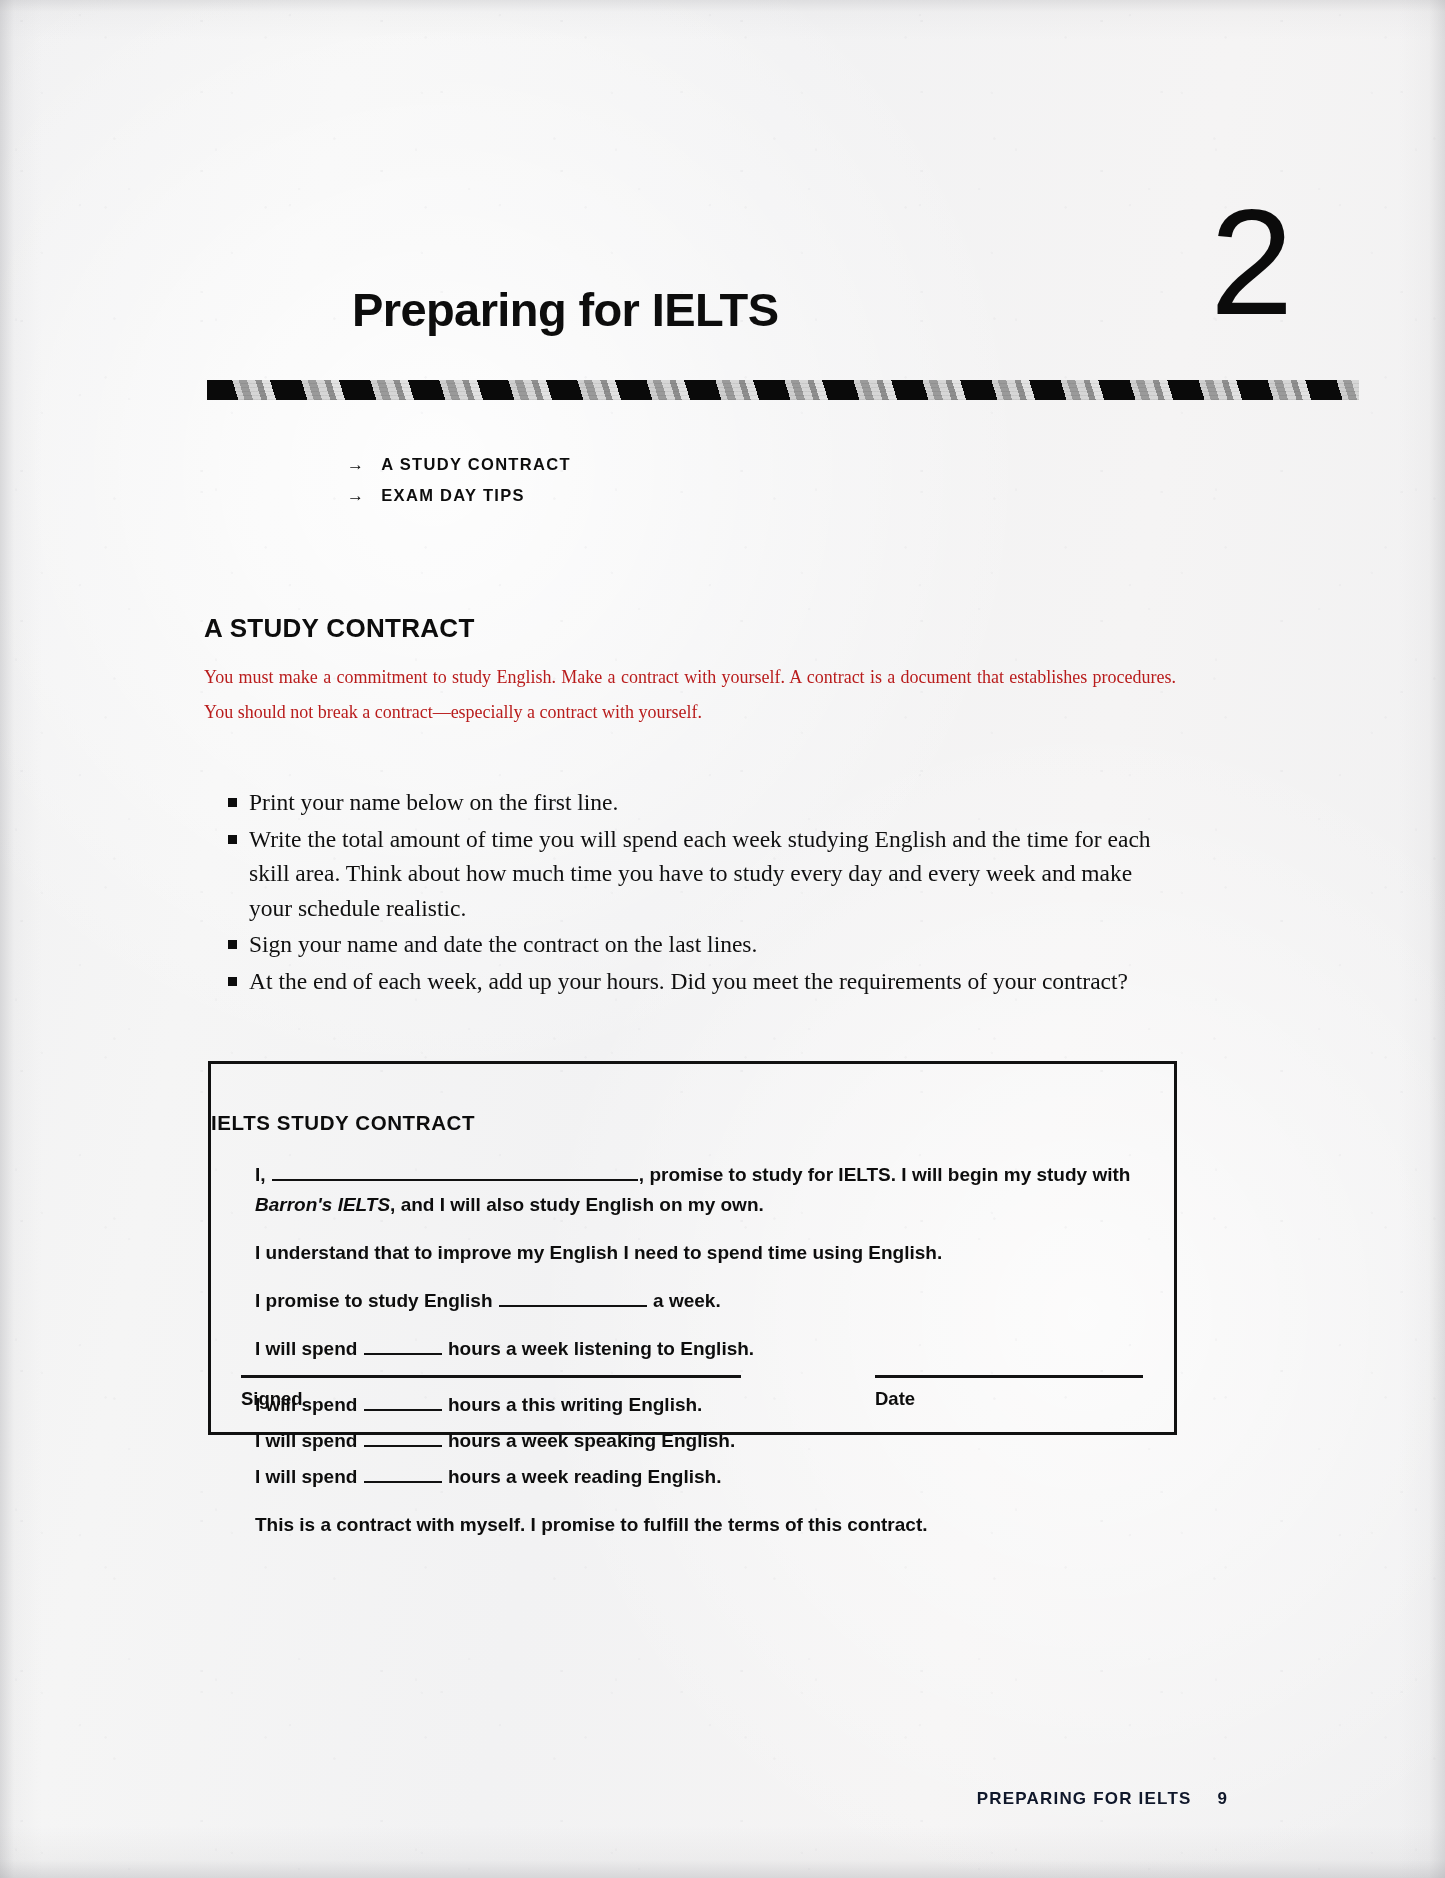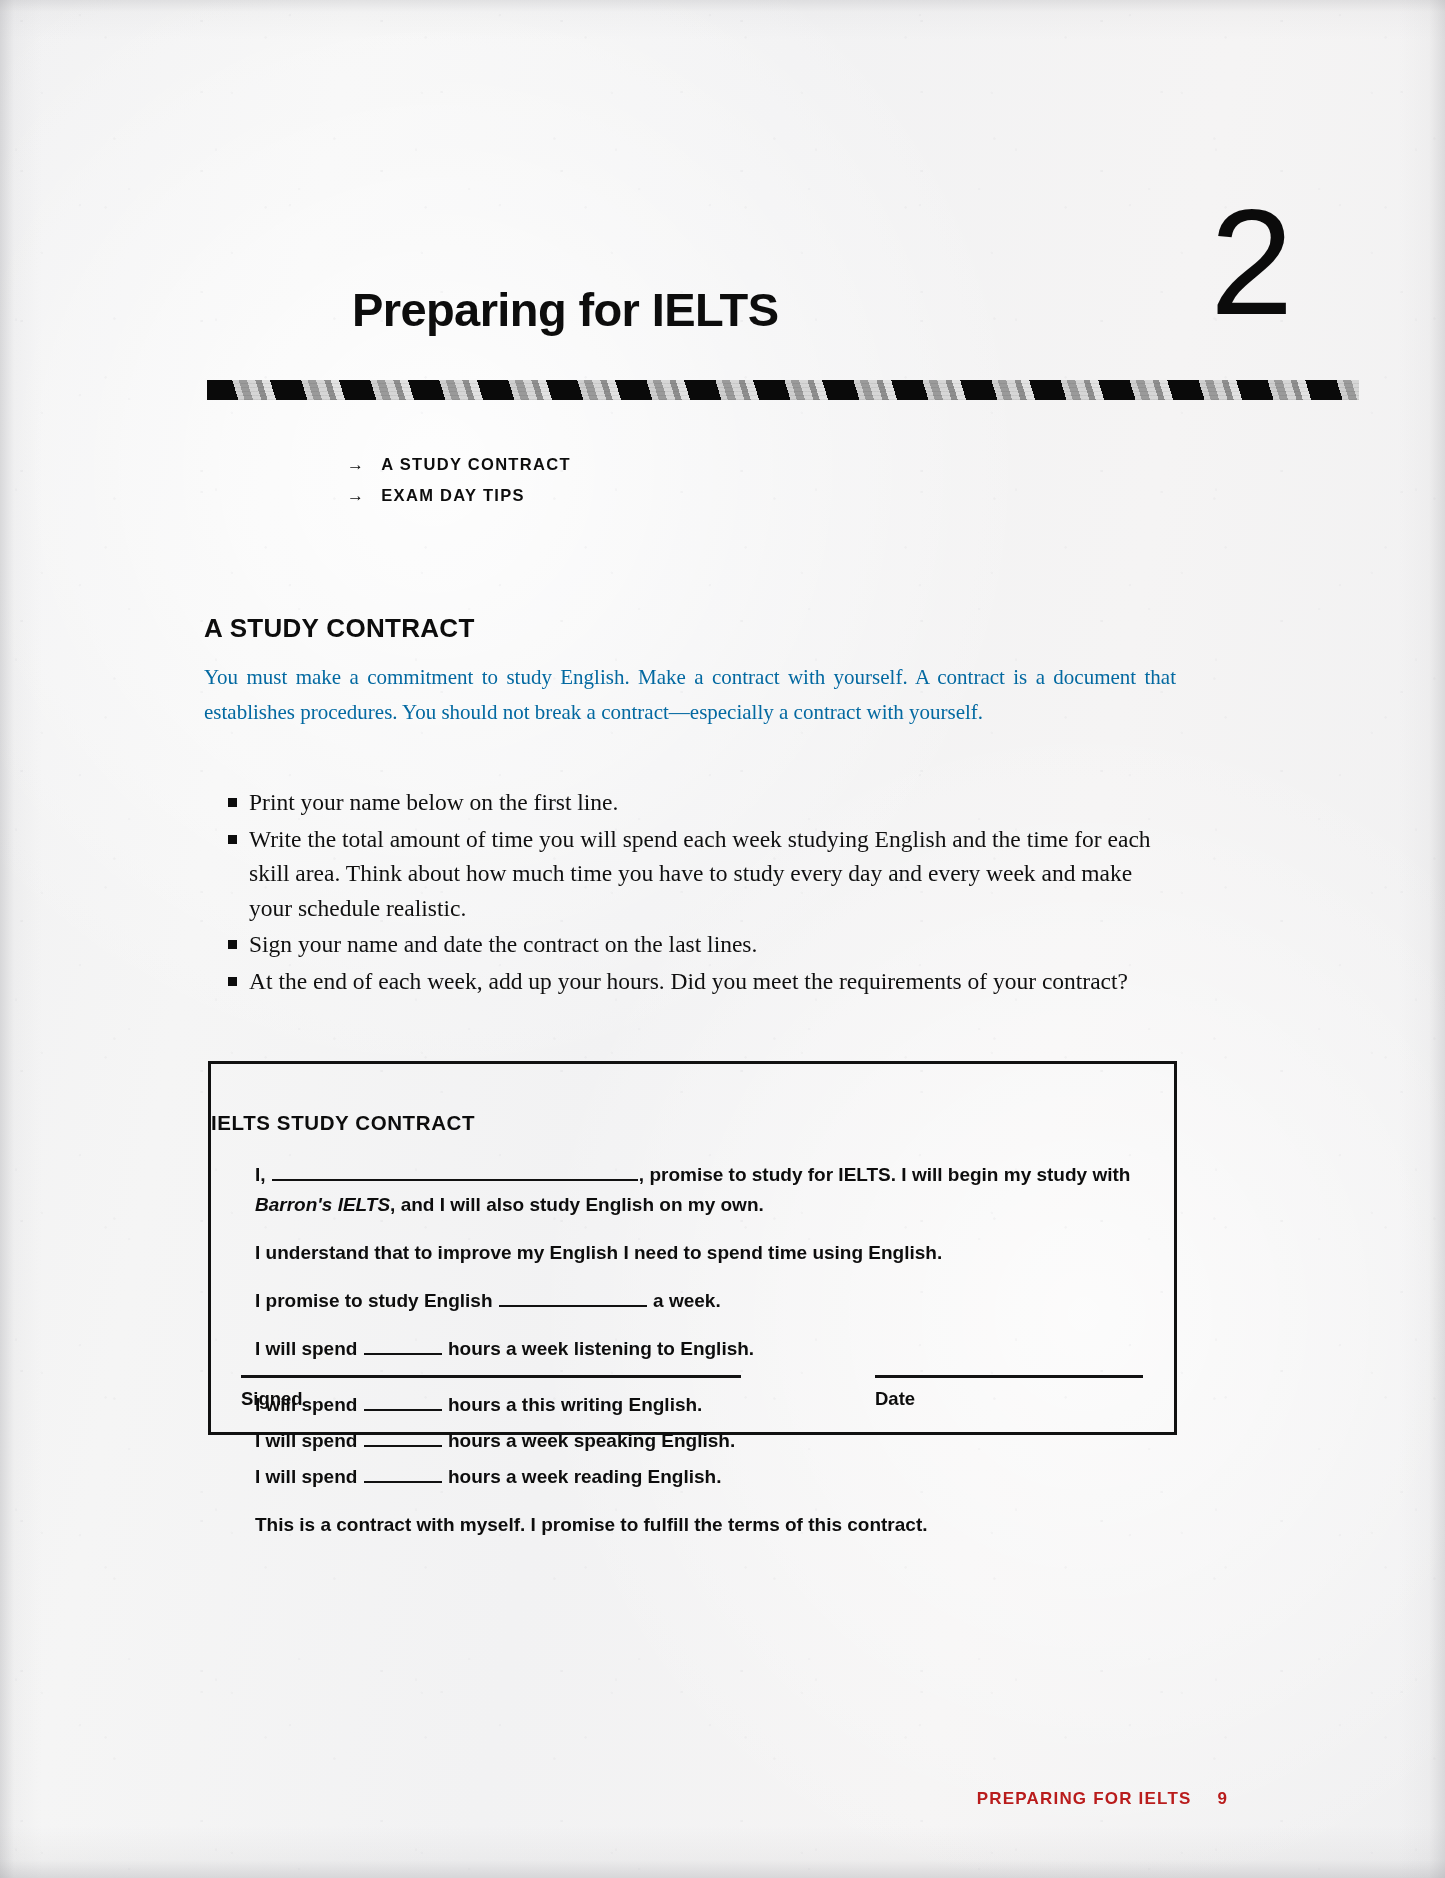--- a/index.html
+++ b/index.html
@@ -143,23 +143,23 @@
     font-weight: 700;
     letter-spacing: .3px;
     color: #0d0d0d;
   }
   .body-copy {
     position: absolute;
     left: 204px;
     top: 660px;
     width: 972px;
     font-family: "Liberation Serif", serif;
-    font-size: 21px;
+    font-size: 18px;
     line-height: 34.5px;
-    color: #0369a1;
+    color: #b91c1c;
     text-align: justify;
     text-justify: inter-word;
   }
 
   .bullets {
     position: absolute;
     left: 204px;
     top: 785px;
     width: 972px;
     font-family: "Liberation Serif", serif;
@@ -254,21 +254,21 @@
   .footer {
     position: absolute;
     left: 0;
     right: 0;
     top: 1789px;
     text-align: right;
     padding-right: 218px;
     font-size: 17px;
     font-weight: 700;
     letter-spacing: 1.2px;
-    color: #b91c1c;
+    color: #0f172a;
   }
   .footer .pagenum {
     margin-left: 26px;
     letter-spacing: 0;
   }
 </style>
 </head>
 <body>
 
 <div class="page"></div>

